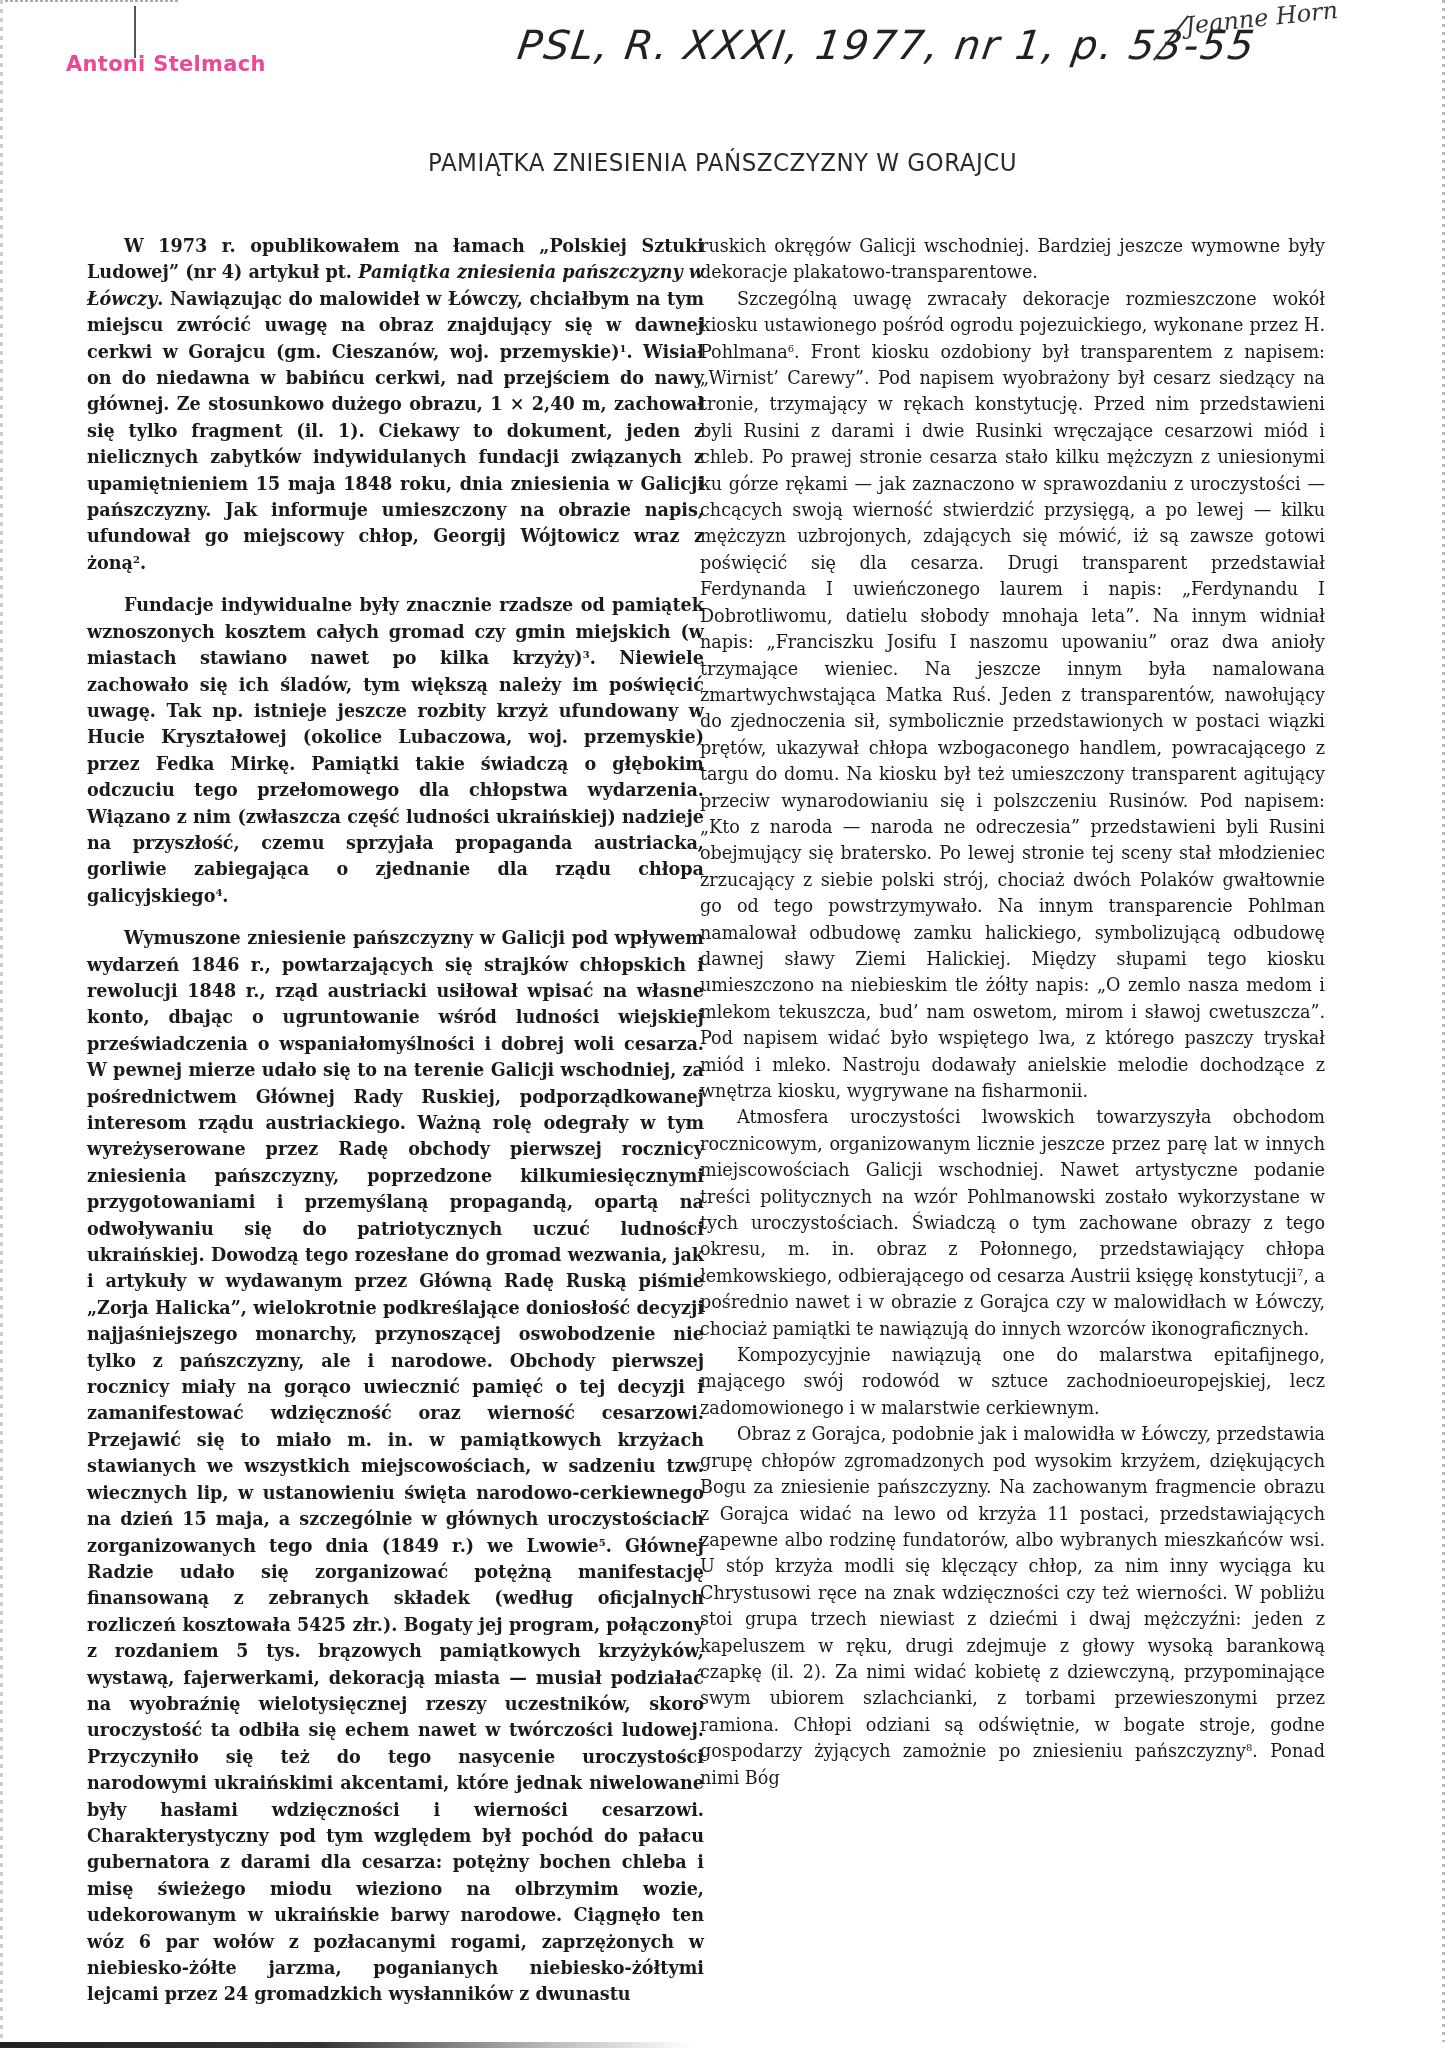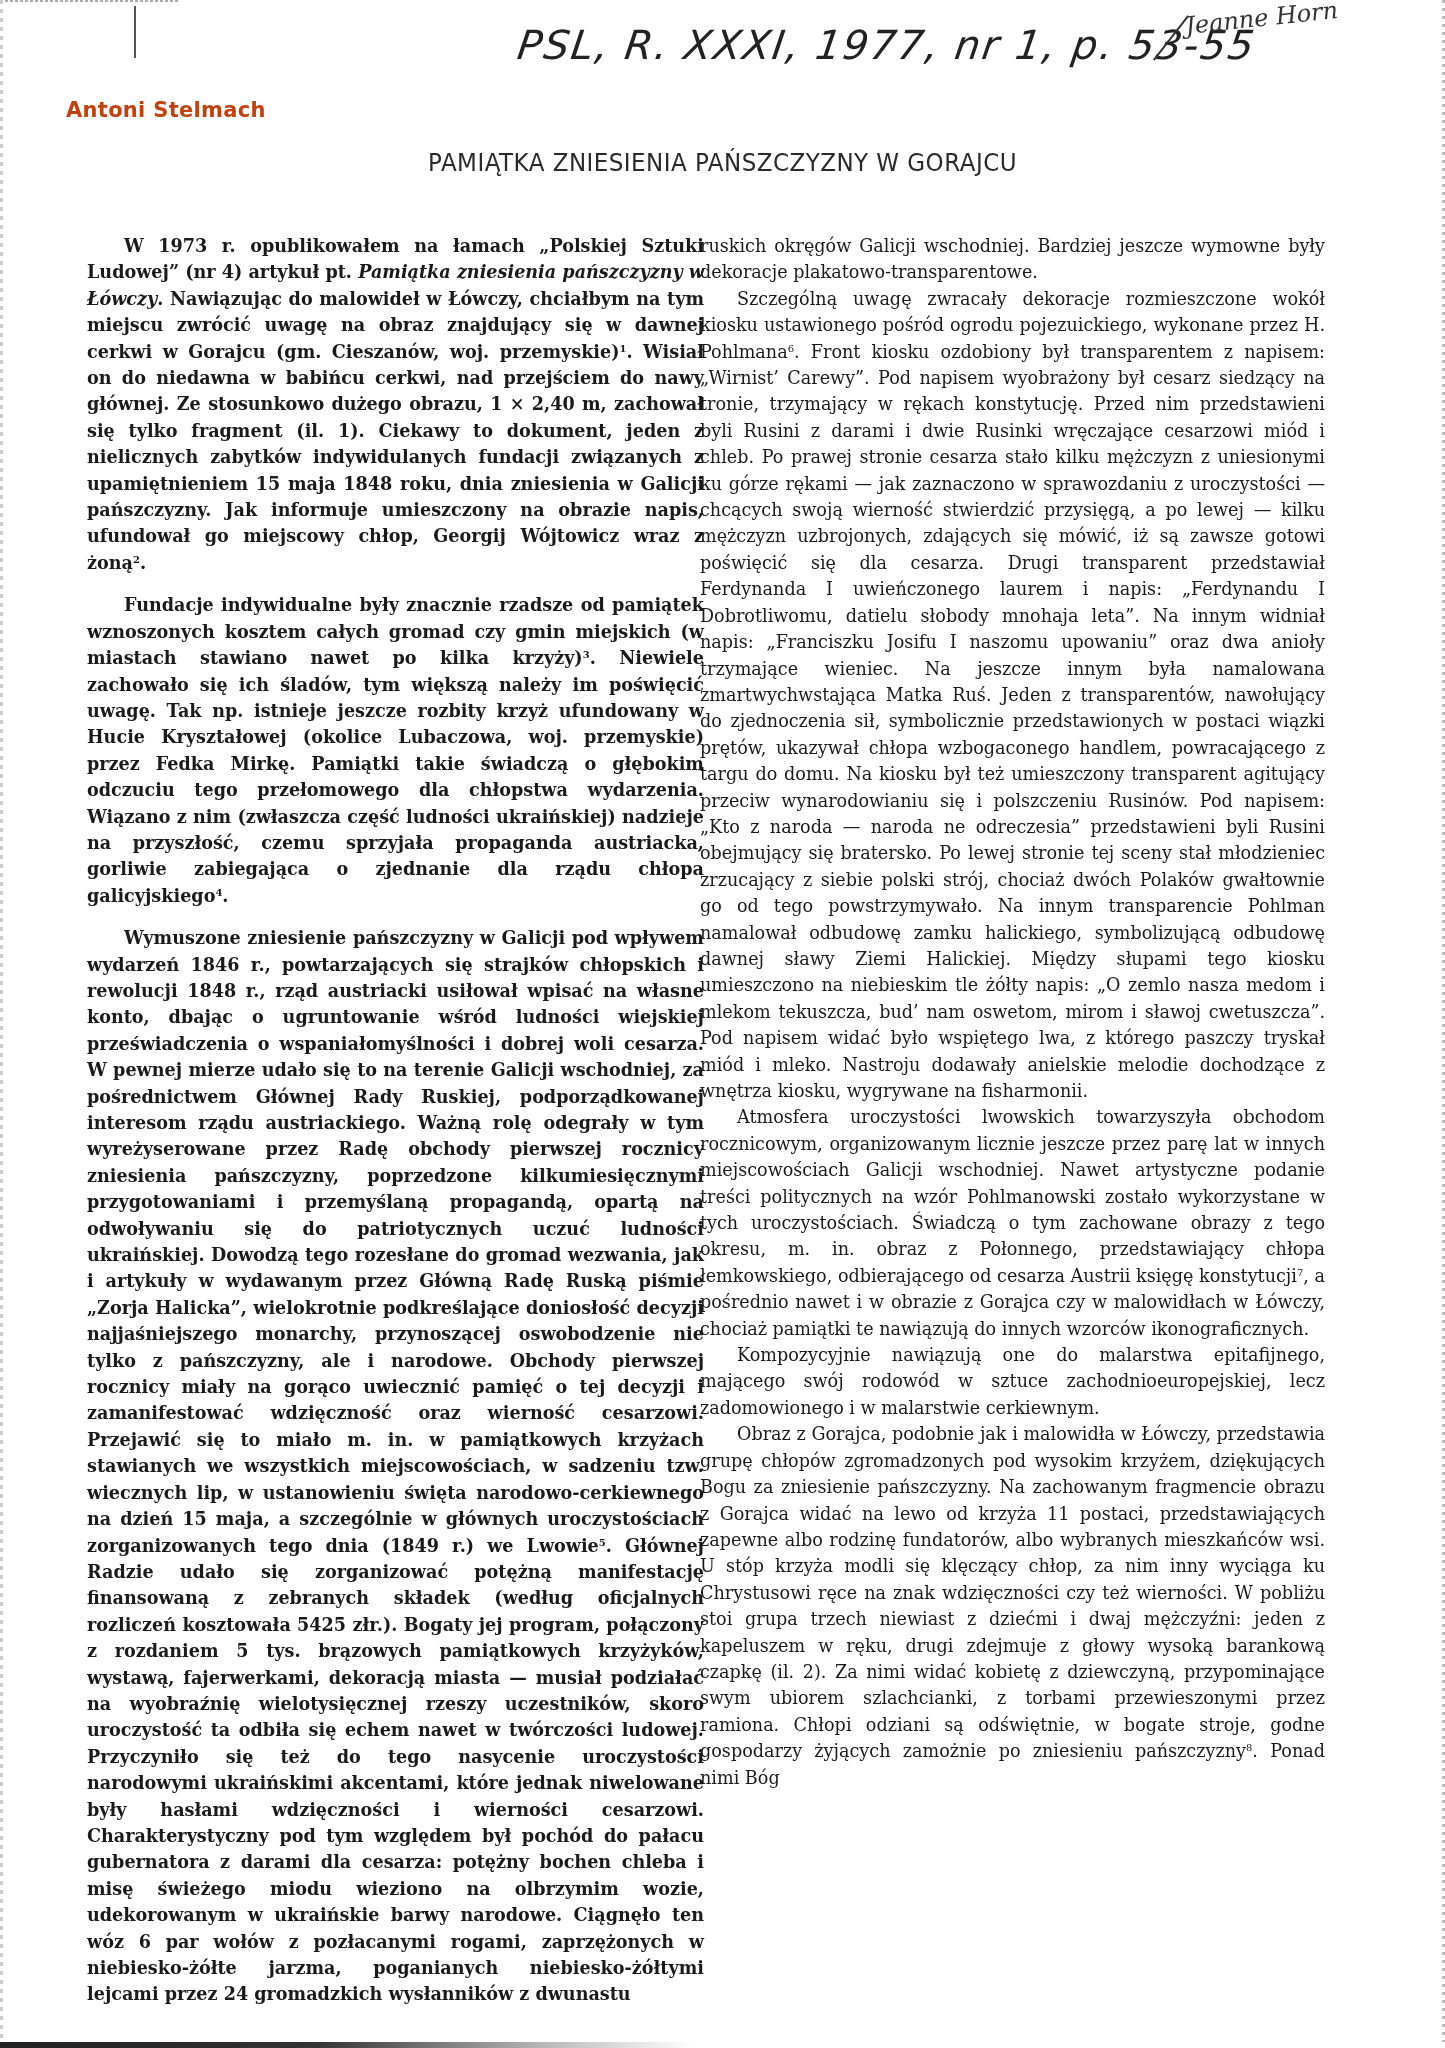--- a/index.html
+++ b/index.html
@@ -22,22 +22,21 @@
     background: repeating-linear-gradient(to right, #aaa 0 3px, #fff 3px 5px);
   }
   .scan-edge-bottom {
     position: absolute; left: 0; bottom: 0; width: 100%; height: 6px;
     background: linear-gradient(to right, #222 0%, #333 22%, #bbb 38%, #fff 48%);
   }
   .author {
     position: absolute; left: 66px; top: 52px;
     font-family: "DejaVu Sans", "Liberation Sans", sans-serif;
     font-size: 21px; font-weight: bold; letter-spacing: 0.3px;
-    color: #c2410c;
-    margin-top: 46px;
+    color: #ec4899;
   }
   .author-mark {
     position: absolute; left: 134px; top: 6px; width: 2px; height: 52px; background: #555;
   }
   .handwritten-citation {
     position: absolute; left: 518px; top: 22px;
     font-family: "DejaVu Sans", "Liberation Sans", sans-serif;
     font-style: oblique; font-size: 40px; letter-spacing: 2px;
     color: #222; transform: skewX(-8deg);
   }

